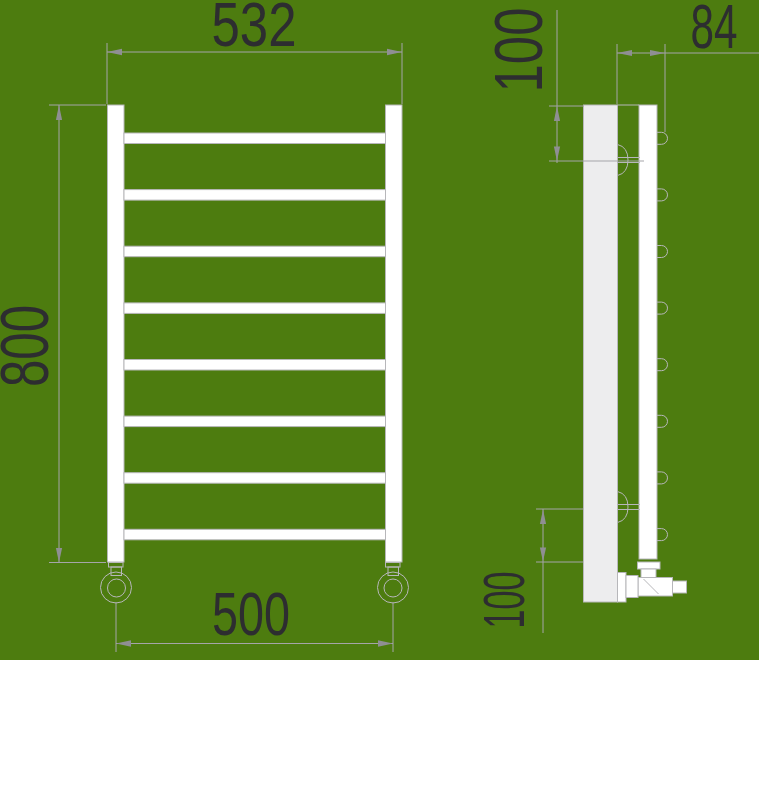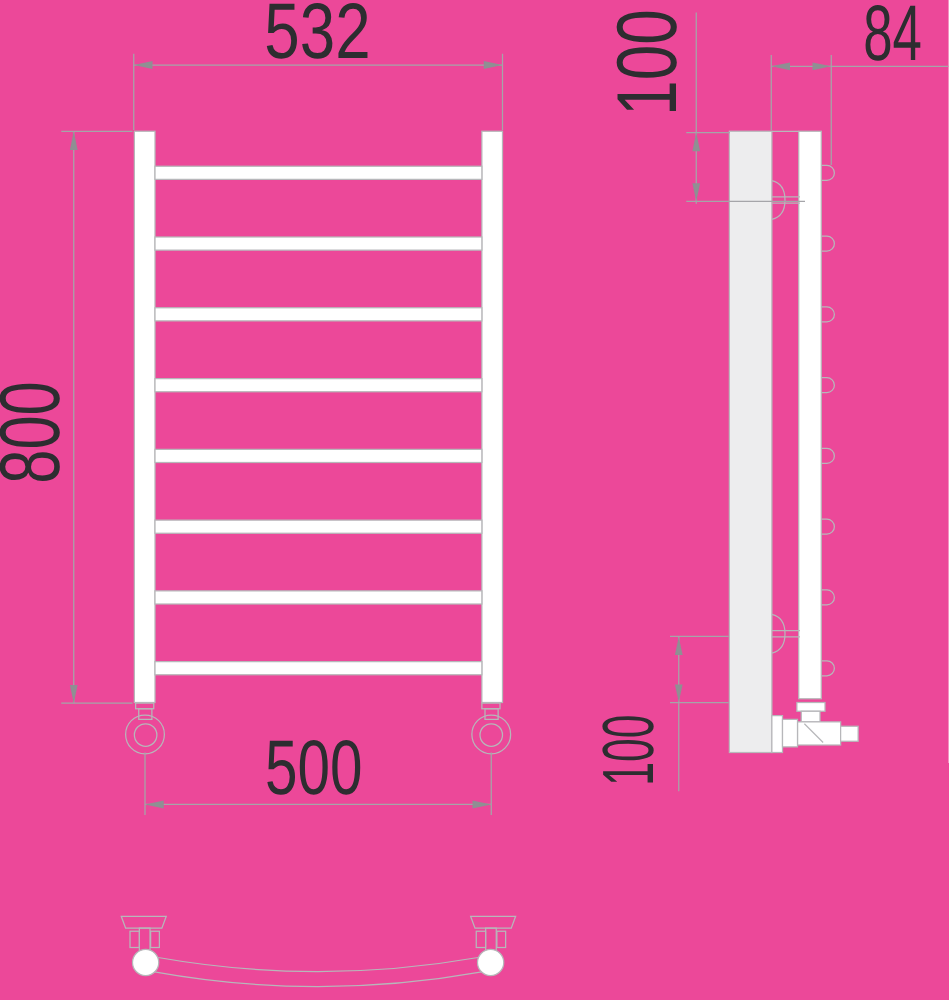--- a/index.html
+++ b/index.html
@@ -3,22 +3,22 @@
 <meta charset="utf-8">
 <style>
   html, body {
     margin: 0;
     padding: 0;
     background: #ffffff;
   }
   .sheet {
     position: relative;
     width: 759px;
-    height: 800px;
-    background: #ec4899;
+    height: 660px;
+    background: #4d7c0f;
     font-family: "Liberation Sans", sans-serif;
     overflow: hidden;
   }
   svg { display: block; }
 
   .objline {
     fill: none;
     stroke: #b7b7ba;
     stroke-width: 1;
   }

